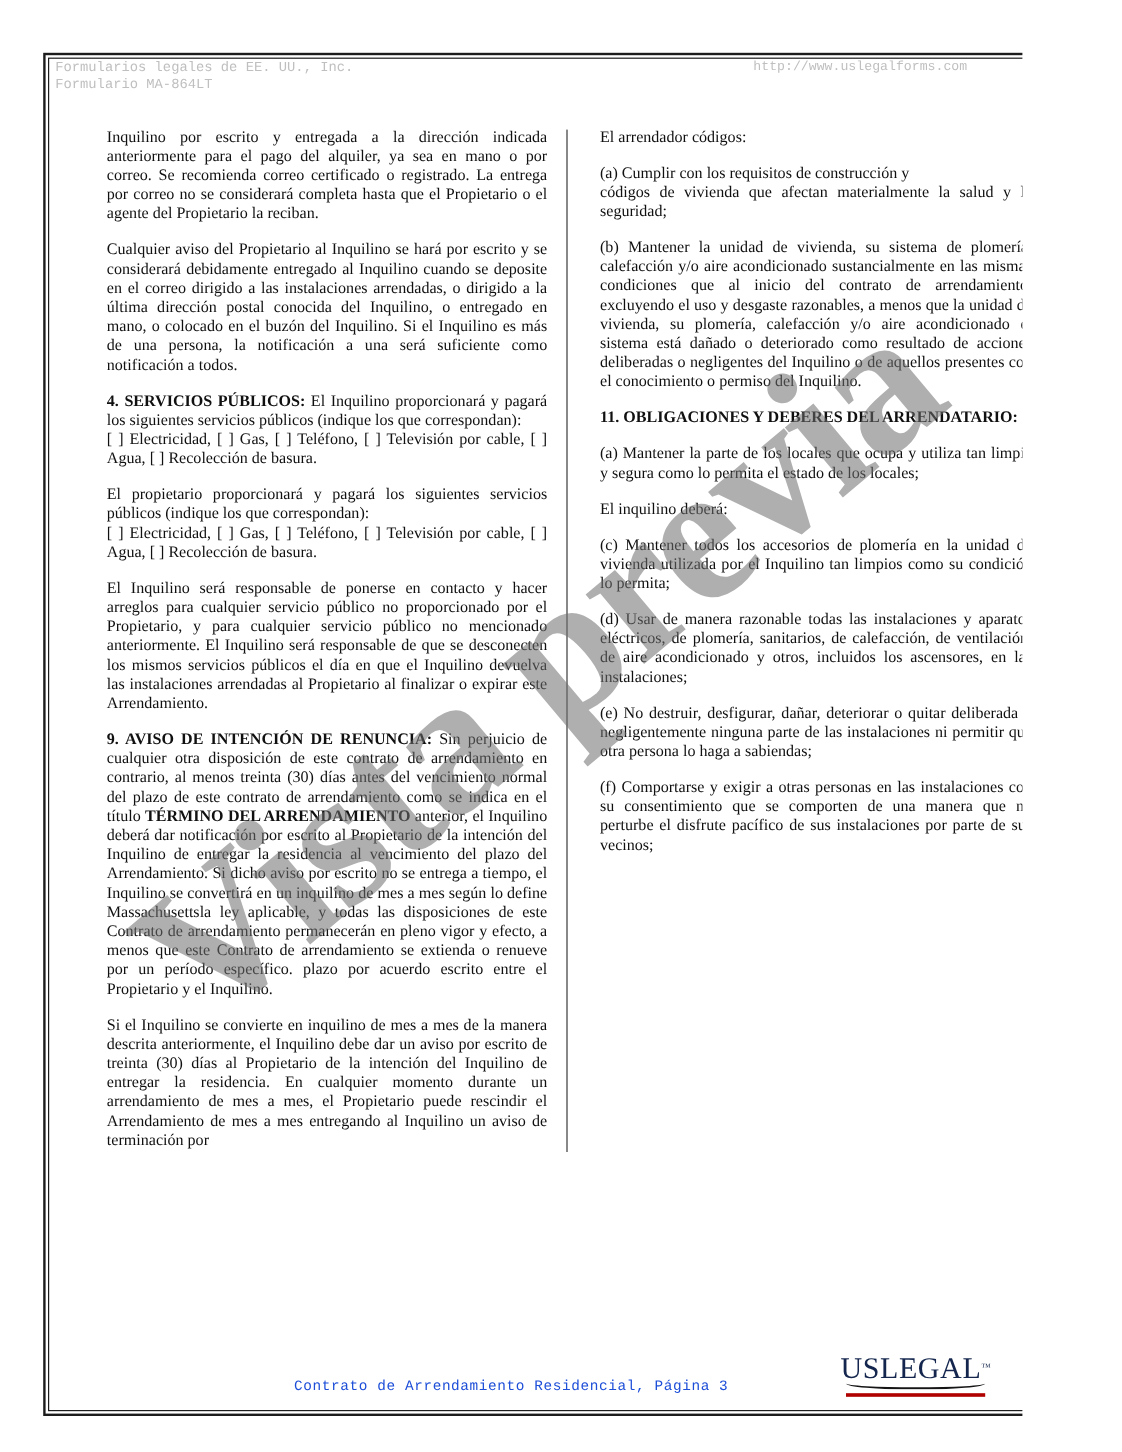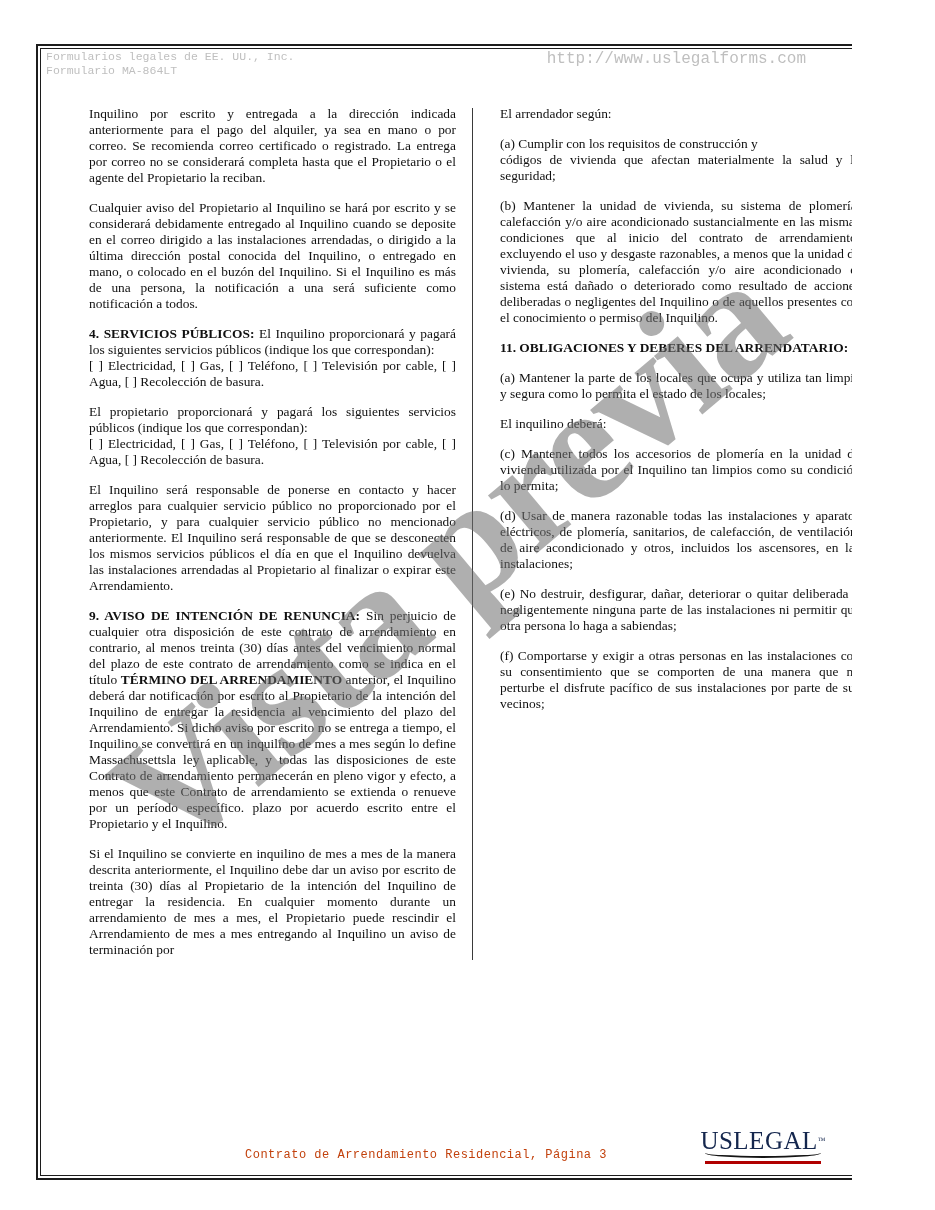--- a/index.html
+++ b/index.html
@@ -15,21 +15,21 @@
     content:""; position:absolute; inset:2px; border:1px solid #1c1c1c;
     pointer-events:none;
   }
   .header-left {
     position:absolute; left:46px; top:50px;
     font-family:"Liberation Mono", monospace; font-size:11.5px; line-height:14px;
     color:#bfbfbf; white-space:nowrap;
   }
   .header-url {
     position:absolute; right:46px; top:50px;
-    font-family:"Liberation Mono", monospace; font-size:16px;
+    font-family:"Liberation Mono", monospace; font-size:11px;
     color:#bfbfbf; text-decoration:none; white-space:nowrap;
   }
   .content {
     position:absolute; left:77px; top:106px; width:783px;
     display:flex; align-items:stretch; z-index:1;
   }
   .col {
     font-size:13.4px; line-height:16px; text-align:justify; color:#101010;
   }
   .col-left  { width:379px; }
@@ -41,21 +41,21 @@
     position:absolute; left:-53px; top:462px; width:1000px; text-align:center;
     font-family:"Liberation Serif", serif; font-weight:bold; font-size:165px;
     letter-spacing:-3px; white-space:nowrap;
     color:rgba(110,110,110,0.55);
     transform:rotate(-40deg);
     pointer-events:none; z-index:5;
   }
   .footer-text {
     position:absolute; left:0; top:1148px; width:100%; text-align:center;
     font-family:"Liberation Mono", monospace; font-size:12px; letter-spacing:0.5px;
-    color:#c2410c; z-index:2;
+    color:#1d4ed8; z-index:2;
   }
   .logo {
     position:absolute; right:24px; top:1126px; width:126px; text-align:center;
     background:#ffffff; z-index:6; padding:2px 2px 4px 2px;
   }
   .logo-text {
     font-family:"Liberation Serif", serif; font-weight:normal; font-size:25px;
     color:#14264d; letter-spacing:0.5px; line-height:26px;
   }
   .logo-tm { font-size:8px; vertical-align:super; color:#14264d; }
@@ -85,21 +85,21 @@
         <p class="para">Inquilino por escrito y entregada a la dirección indicada anteriormente para el pago del alquiler, ya sea en mano o por correo. Se recomienda correo certificado o registrado. La entrega por correo no se considerará completa hasta que el Propietario o el agente del Propietario la reciban.</p>
         <p class="para">Cualquier aviso del Propietario al Inquilino se hará por escrito y se considerará debidamente entregado al Inquilino cuando se deposite en el correo dirigido a las instalaciones arrendadas, o dirigido a la última dirección postal conocida del Inquilino, o entregado en mano, o colocado en el buzón del Inquilino. Si el Inquilino es más de una persona, la notificación a una será suficiente como notificación a todos.</p>
         <p class="para"><b>4. SERVICIOS PÚBLICOS:</b> El Inquilino proporcionará y pagará los siguientes servicios públicos (indique los que correspondan):<br>[ ] Electricidad, [ ] Gas, [ ] Teléfono, [ ] Televisión por cable, [ ] Agua, [ ] Recolección de basura.</p>
         <p class="para">El propietario proporcionará y pagará los siguientes servicios públicos (indique los que correspondan):<br>[ ] Electricidad, [ ] Gas, [ ] Teléfono, [ ] Televisión por cable, [ ] Agua, [ ] Recolección de basura.</p>
         <p class="para">El Inquilino será responsable de ponerse en contacto y hacer arreglos para cualquier servicio público no proporcionado por el Propietario, y para cualquier servicio público no mencionado anteriormente. El Inquilino será responsable de que se desconecten los mismos servicios públicos el día en que el Inquilino devuelva las instalaciones arrendadas al Propietario al finalizar o expirar este Arrendamiento.</p>
         <p class="para"><b>9. AVISO DE INTENCIÓN DE RENUNCIA:</b> Sin perjuicio de cualquier otra disposición de este contrato de arrendamiento en contrario, al menos treinta (30) días antes del vencimiento normal del plazo de este contrato de arrendamiento como se indica en el título <b>TÉRMINO DEL ARRENDAMIENTO</b> anterior, el Inquilino deberá dar notificación por escrito al Propietario de la intención del Inquilino de entregar la residencia al vencimiento del plazo del Arrendamiento. Si dicho aviso por escrito no se entrega a tiempo, el Inquilino se convertirá en un inquilino de mes a mes según lo define Massachusettsla ley aplicable, y todas las disposiciones de este Contrato de arrendamiento permanecerán en pleno vigor y efecto, a menos que este Contrato de arrendamiento se extienda o renueve por un período específico. plazo por acuerdo escrito entre el Propietario y el Inquilino.</p>
         <p class="para">Si el Inquilino se convierte en inquilino de mes a mes de la manera descrita anteriormente, el Inquilino debe dar un aviso por escrito de treinta (30) días al Propietario de la intención del Inquilino de entregar la residencia. En cualquier momento durante un arrendamiento de mes a mes, el Propietario puede rescindir el Arrendamiento de mes a mes entregando al Inquilino un aviso de terminación por</p>
       </div>
     <div class="divider"></div>
     <div class="col col-right">
-        <p class="para">El arrendador según:</p>
+        <p class="para">El arrendador códigos:</p>
         <p class="para">(a) Cumplir con los requisitos de construcción y<br>códigos de vivienda que afectan materialmente la salud y la seguridad;</p>
         <p class="para">(b) Mantener la unidad de vivienda, su sistema de plomería, calefacción y/o aire acondicionado sustancialmente en las mismas condiciones que al inicio del contrato de arrendamiento, excluyendo el uso y desgaste razonables, a menos que la unidad de vivienda, su plomería, calefacción y/o aire acondicionado el sistema está dañado o deteriorado como resultado de acciones deliberadas o negligentes del Inquilino o de aquellos presentes con el conocimiento o permiso del Inquilino.</p>
         <p class="para"><b>11. OBLIGACIONES Y DEBERES DEL ARRENDATARIO:</b></p>
         <p class="para">(a) Mantener la parte de los locales que ocupa y utiliza tan limpia y segura como lo permita el estado de los locales;</p>
         <p class="para">El inquilino deberá:</p>
         <p class="para">(c) Mantener todos los accesorios de plomería en la unidad de vivienda utilizada por el Inquilino tan limpios como su condición lo permita;</p>
         <p class="para">(d) Usar de manera razonable todas las instalaciones y aparatos eléctricos, de plomería, sanitarios, de calefacción, de ventilación, de aire acondicionado y otros, incluidos los ascensores, en las instalaciones;</p>
         <p class="para">(e) No destruir, desfigurar, dañar, deteriorar o quitar deliberada o negligentemente ninguna parte de las instalaciones ni permitir que otra persona lo haga a sabiendas;</p>
         <p class="para">(f) Comportarse y exigir a otras personas en las instalaciones con su consentimiento que se comporten de una manera que no perturbe el disfrute pacífico de sus instalaciones por parte de sus vecinos;</p>
       </div>

